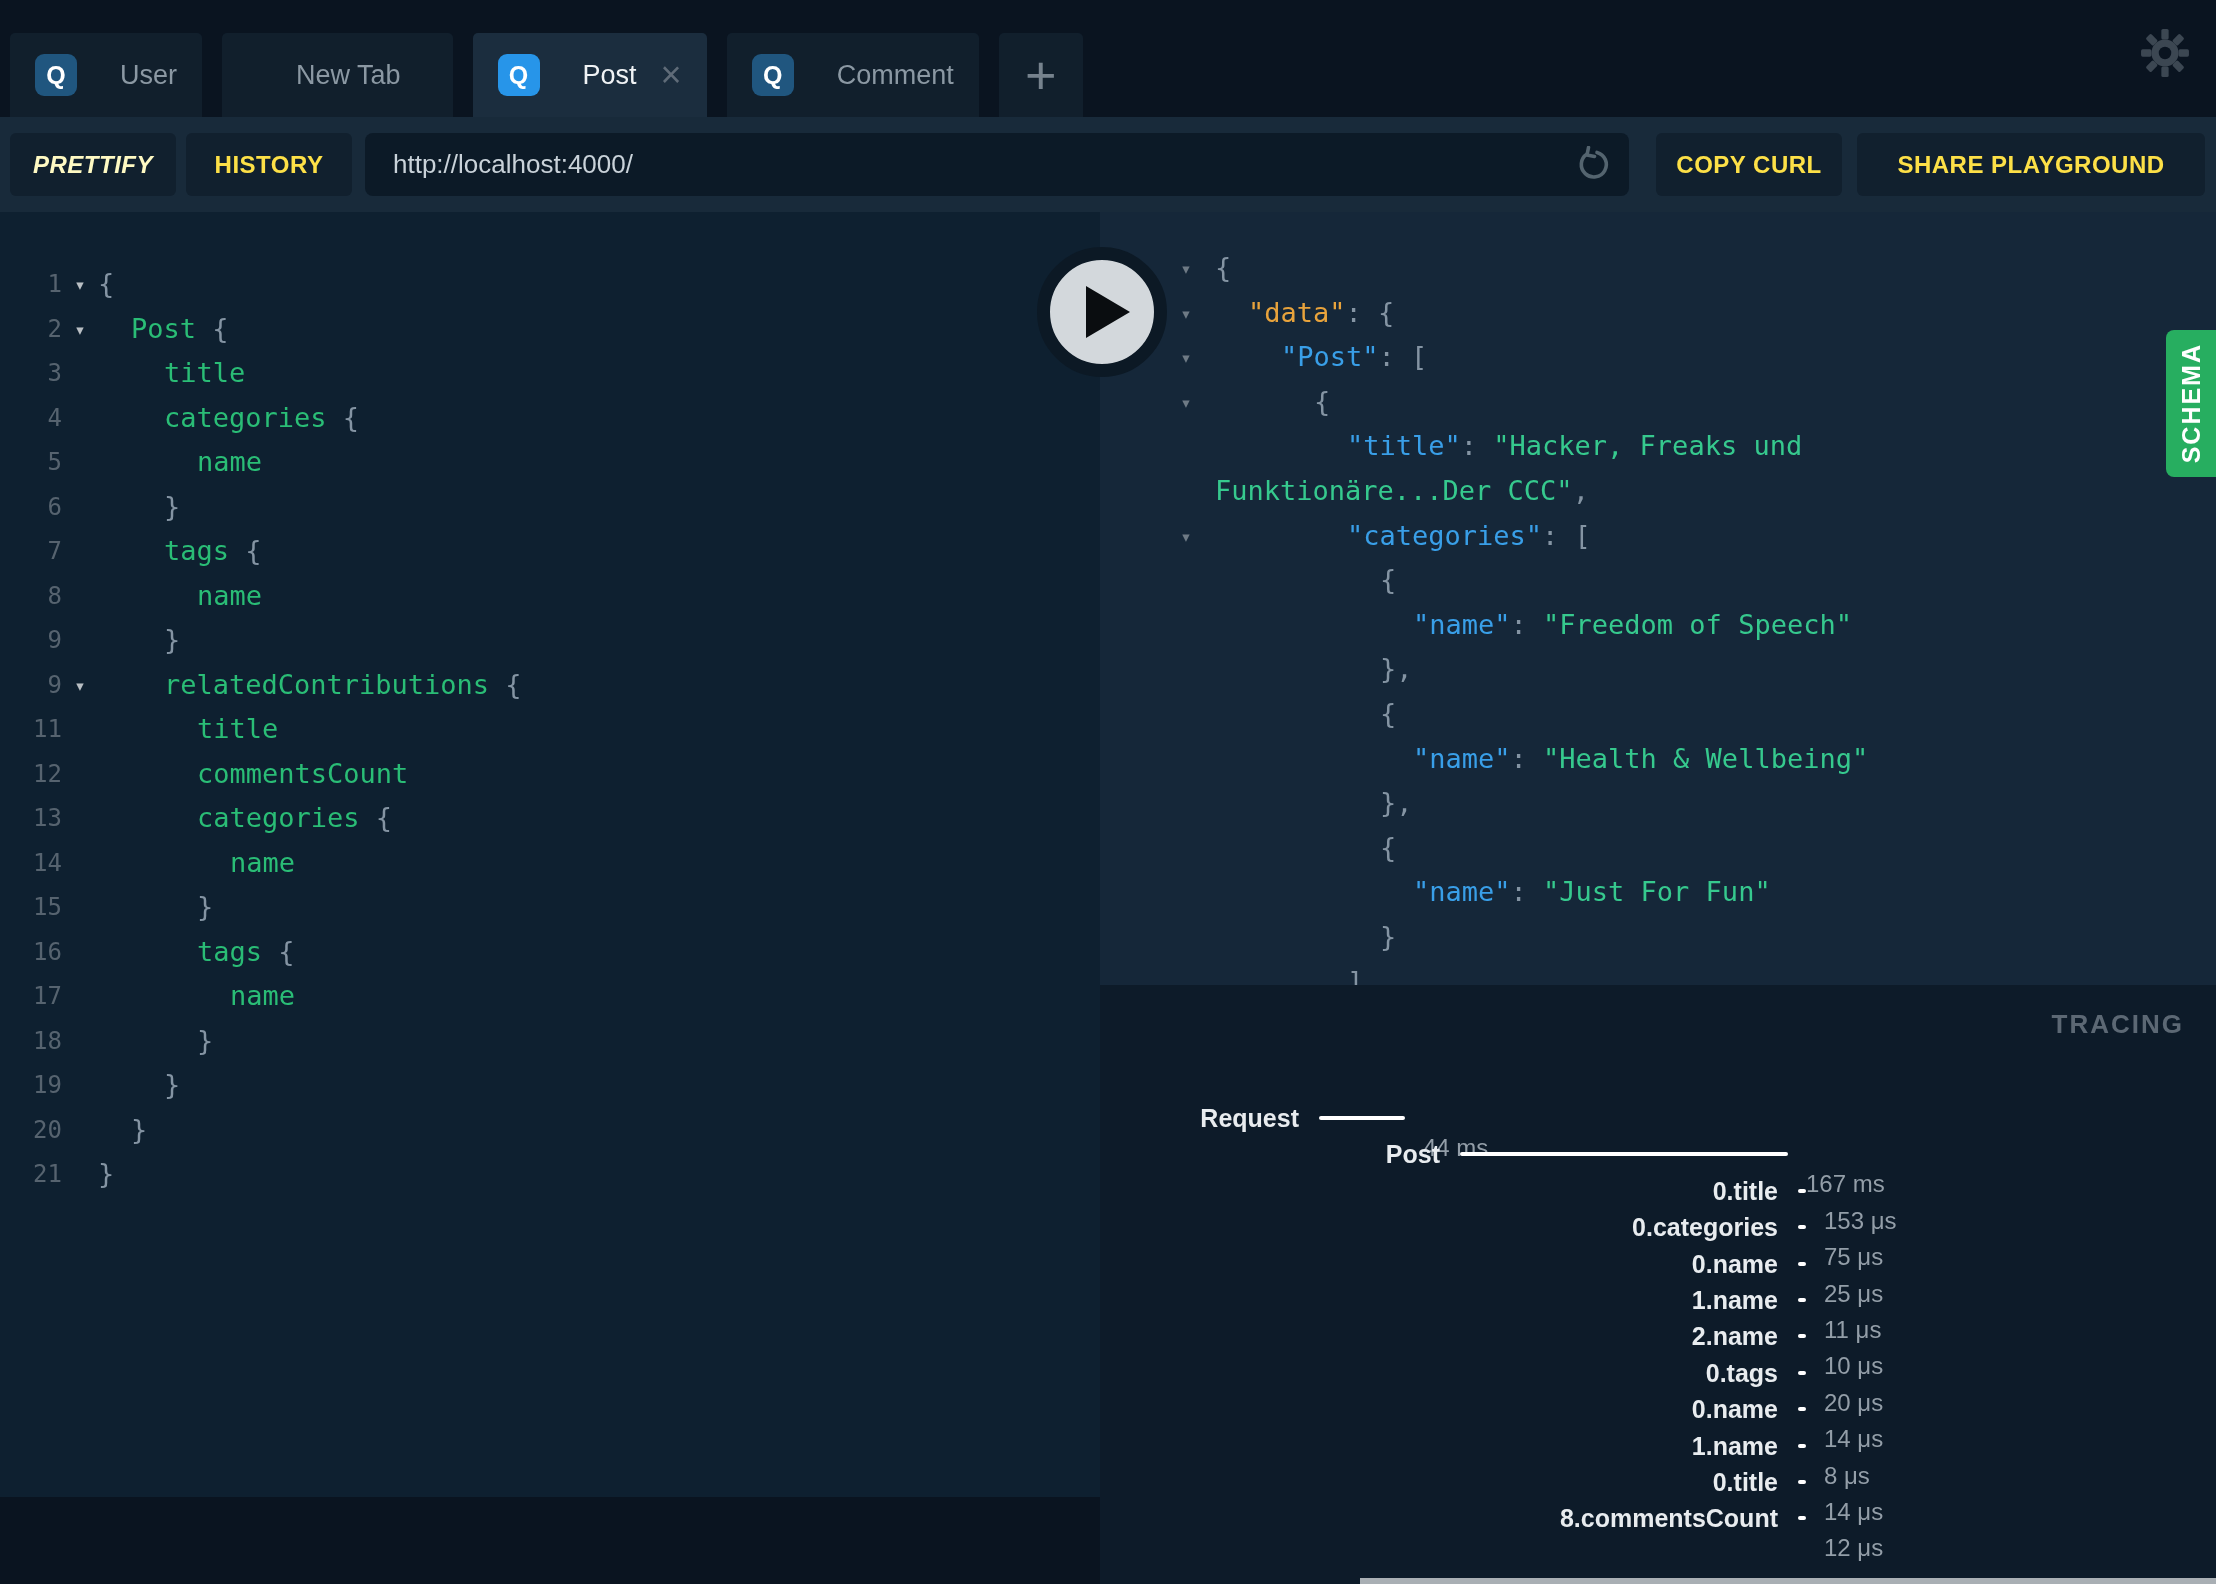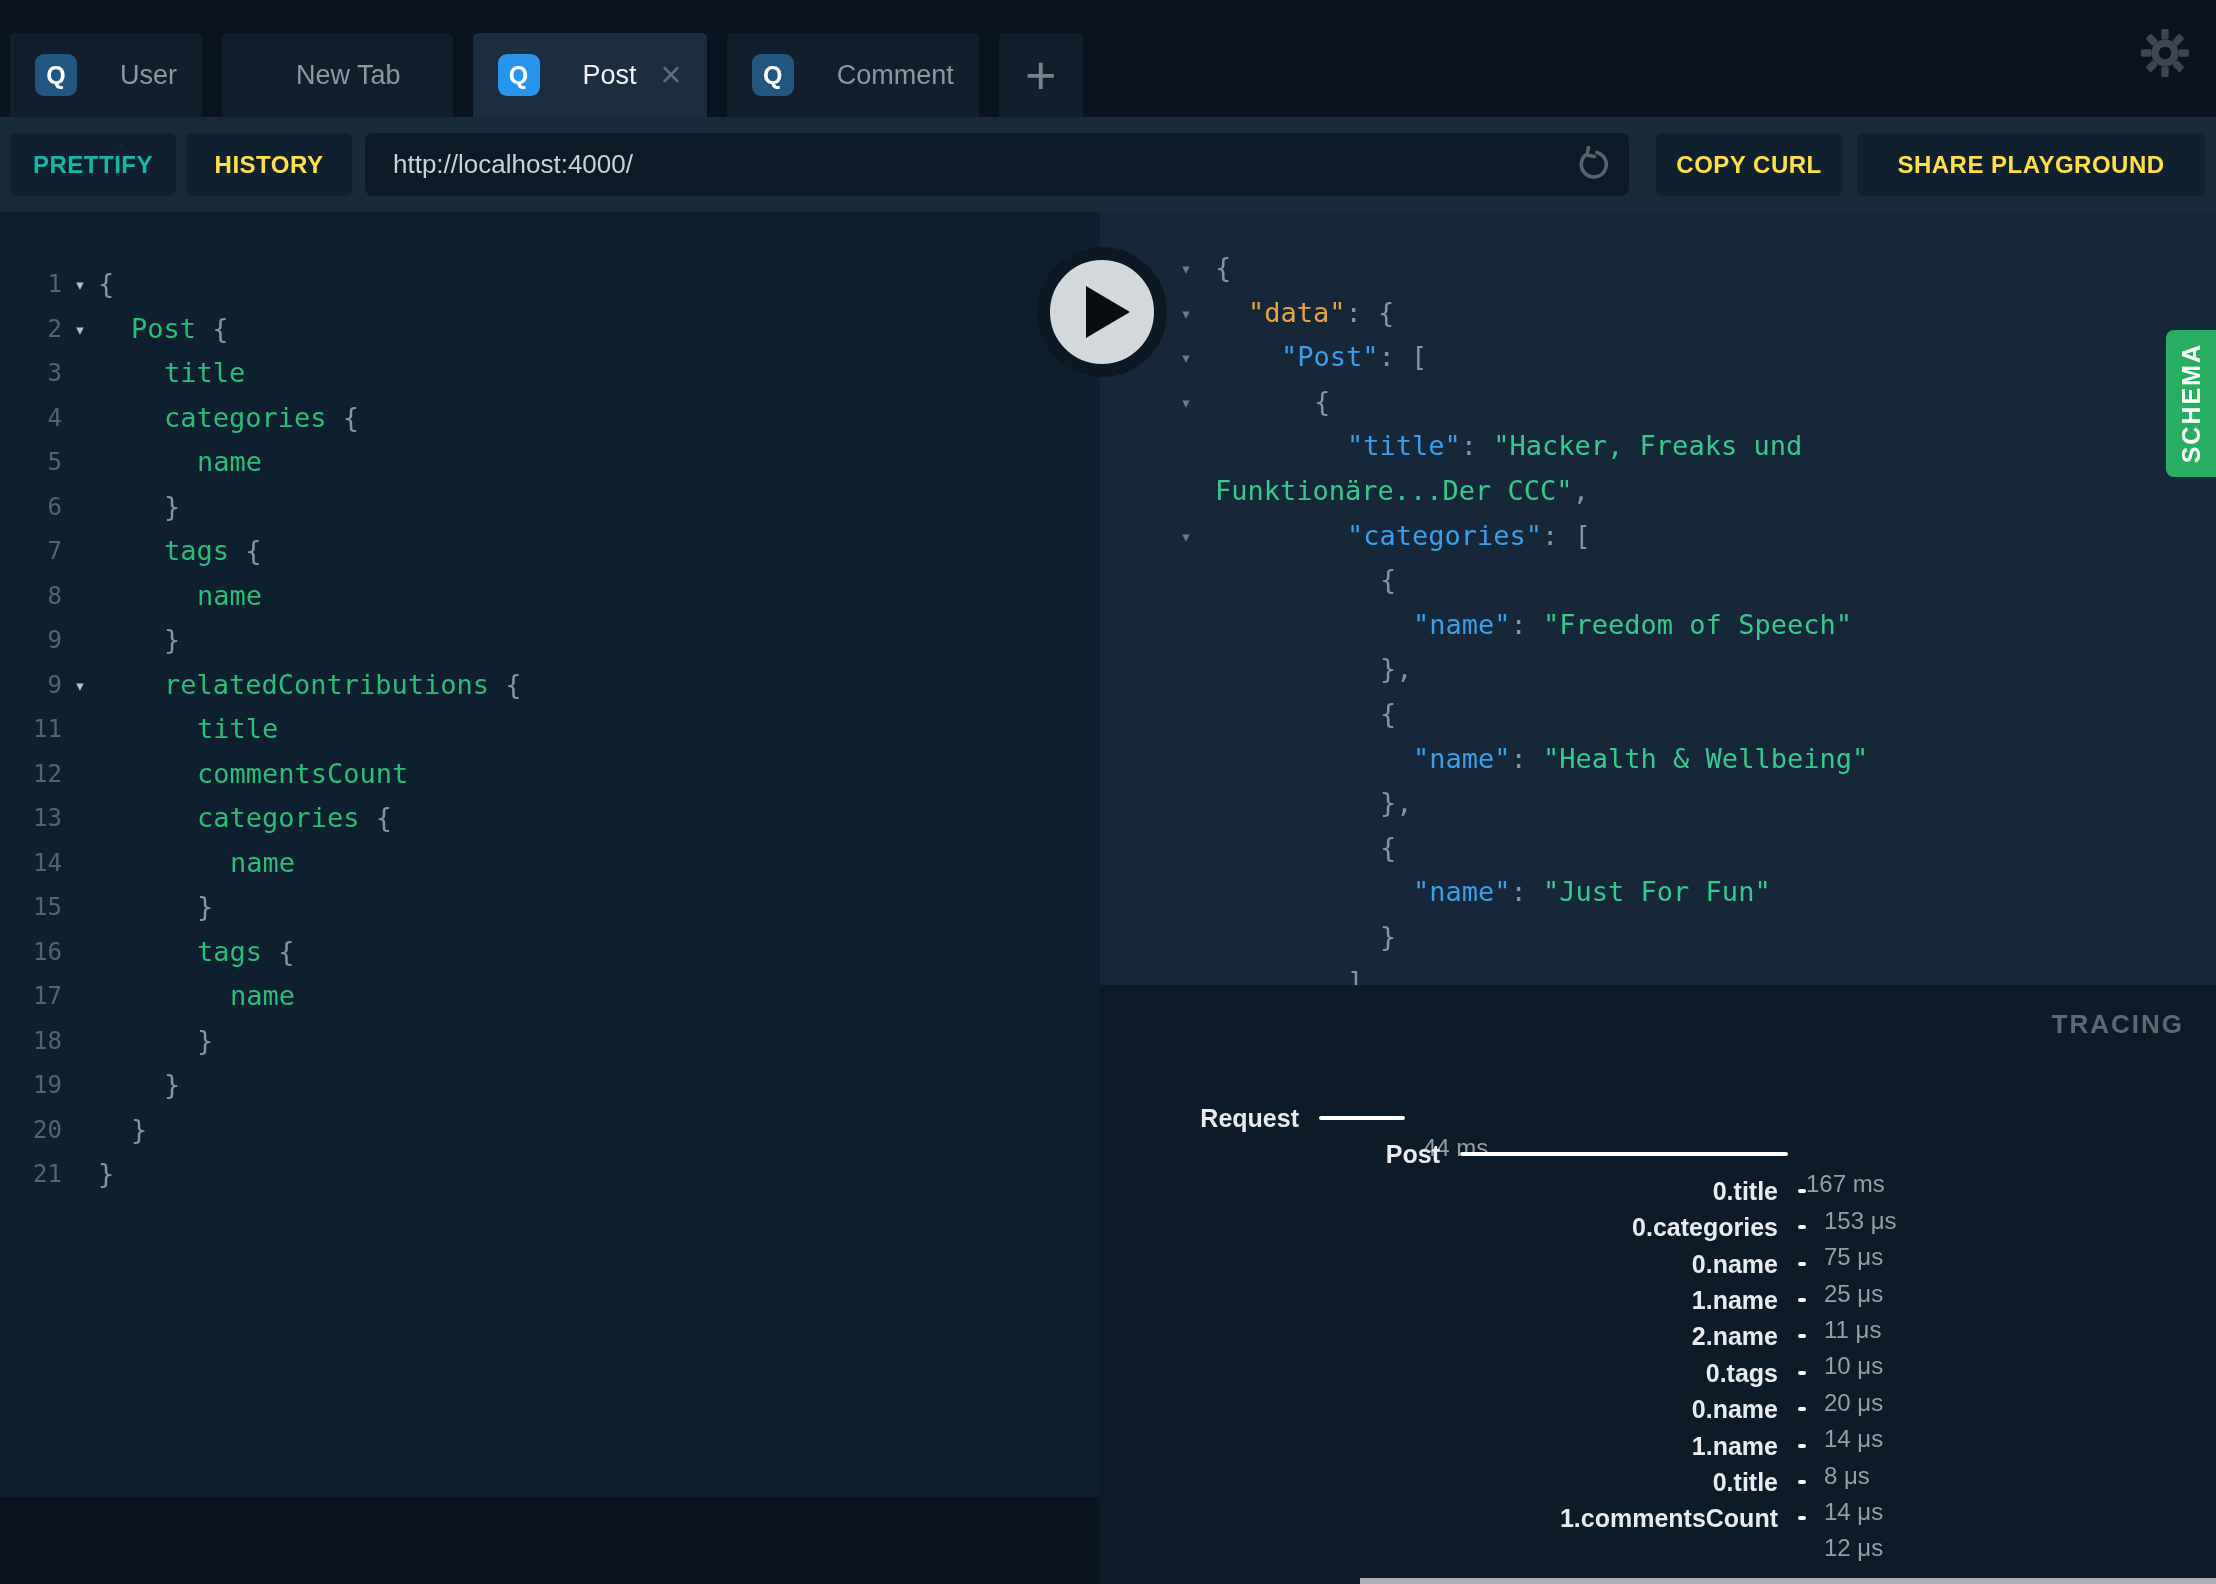--- a/index.html
+++ b/index.html
@@ -24,21 +24,21 @@
             display:flex;align-items:center;justify-content:center;color:#76828d;
             font-size:54px;font-weight:300;cursor:pointer;flex:none;}
   .gear{position:absolute;top:28px;right:26px;width:50px;height:50px;cursor:pointer;}
 
   
   .toolbar{position:absolute;top:117px;left:0;width:2216px;height:95px;background:#182a3a;
            display:flex;align-items:center;padding:0 11px 0 10px;box-sizing:border-box;}
   .tbtn{height:63px;border-radius:6px;background:#11202e;border:none;color:#fde047;
         font-weight:bold;font-size:24px;letter-spacing:0.5px;
         font-family:"Liberation Sans",sans-serif;cursor:pointer;flex:none;}
-  .btn-prettify{width:166px;margin-right:10px;color:#14b8a6;}
+  .btn-prettify{width:166px;margin-right:10px;color:#fef9c3;font-style:italic;}
   .btn-history{width:166px;margin-right:13px;}
   .urlbox{flex:1;height:63px;background:#0c1a27;border-radius:8px;position:relative;
           display:flex;align-items:center;padding-left:28px;box-sizing:border-box;}
   .url-text{font-size:26px;color:#c9d2d9;}
   .reload{position:absolute;right:16px;top:13px;cursor:pointer;}
   .btn-copycurl{width:186px;margin-left:27px;}
   .btn-share{width:348px;margin-left:15px;}
 
   
   .editor-pane{position:absolute;left:0;top:212px;width:1100px;height:1285px;background:#0e2030;
@@ -247,21 +247,21 @@
           <span class="tlabel" style="right: 438px;">1.name</span>
           <span class="tbar" style="left: 698px; width: 8px;"></span>
           <span class="ttime" style="left: 724px;">8 μs</span>
         </div>
         <div class="trow">
           <span class="tlabel" style="right: 438px;">0.title</span>
           <span class="tbar" style="left: 698px; width: 8px;"></span>
           <span class="ttime" style="left: 724px;">14 μs</span>
         </div>
         <div class="trow">
-          <span class="tlabel" style="right: 438px;">1.commentsCount</span>
+          <span class="tlabel" style="right: 438px;">8.commentsCount</span>
           <span class="tbar" style="left: 698px; width: 8px;"></span>
           <span class="ttime" style="left: 724px;">12 μs</span>
         </div>
       </div>
   </div>
 
   <button class="play">
     <span class="tri"></span>
   </button>
 

